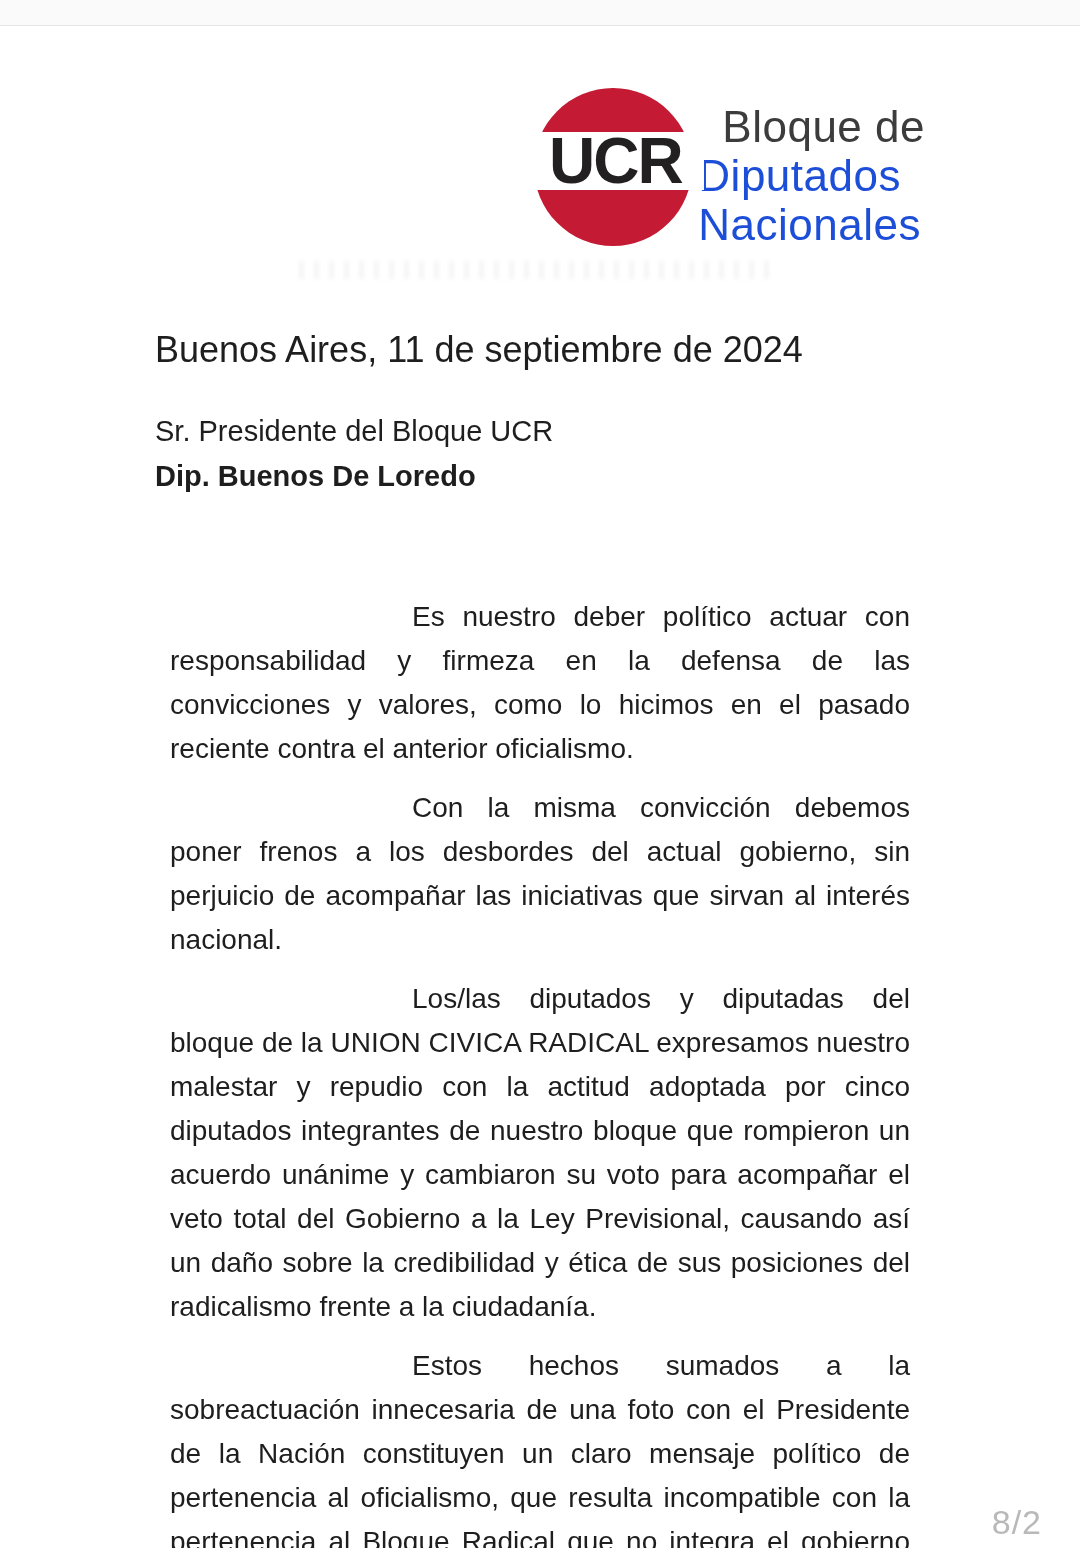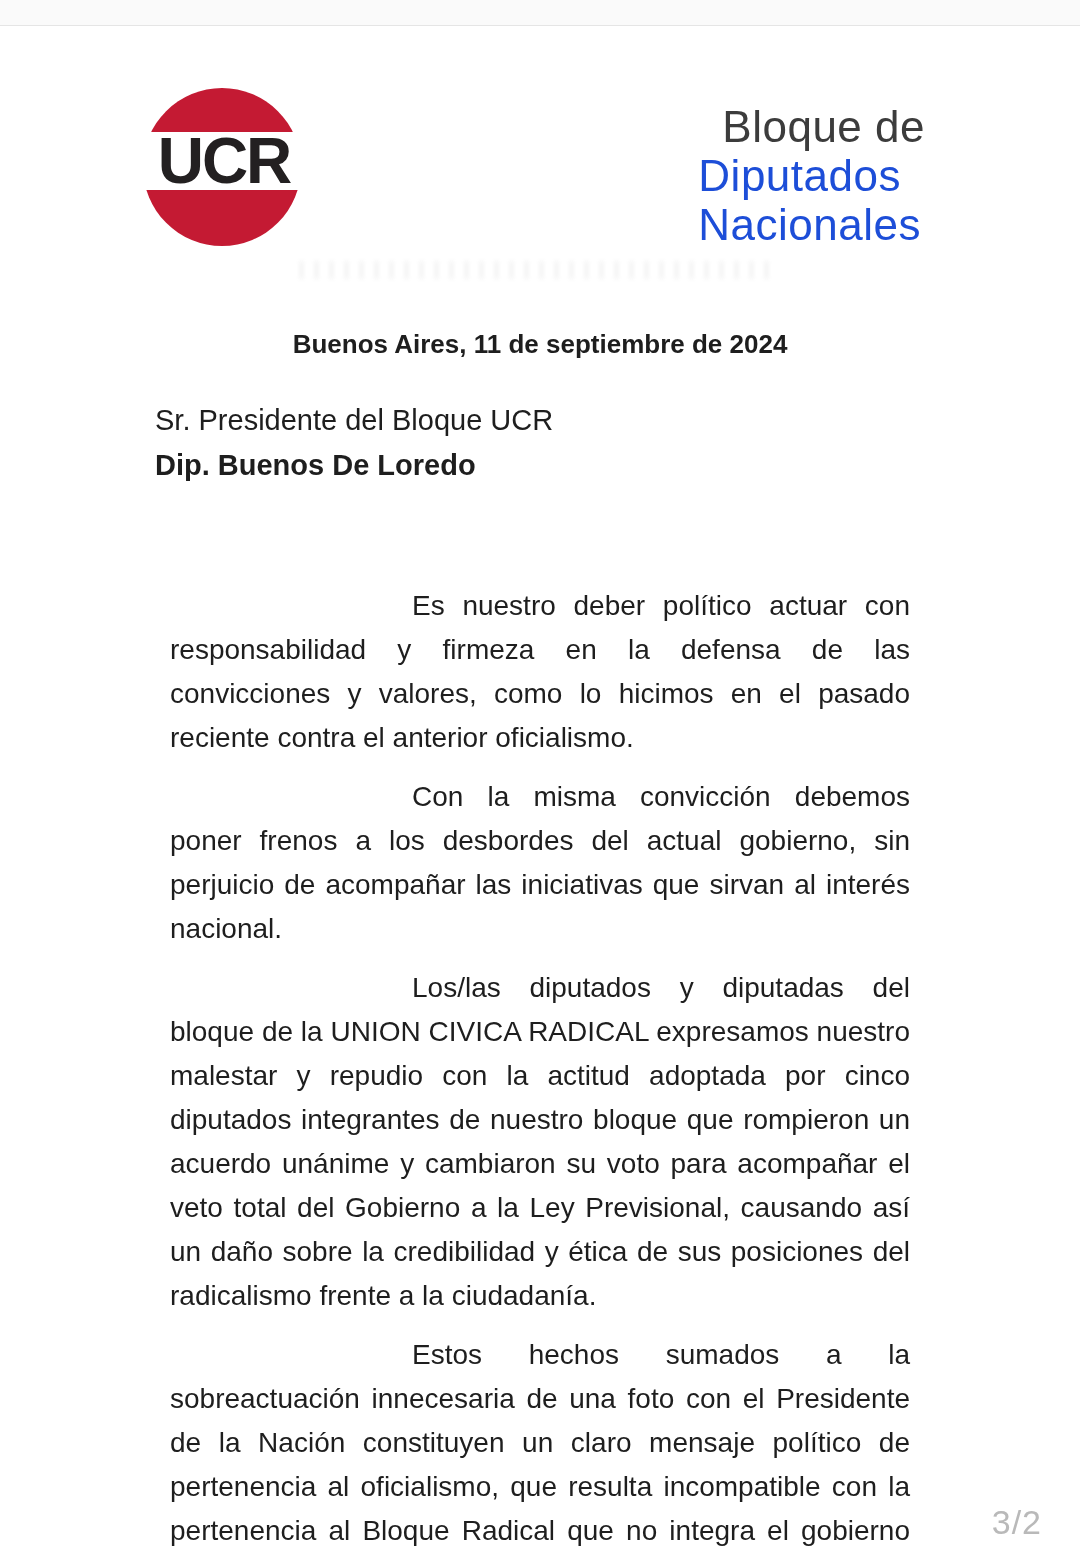--- a/index.html
+++ b/index.html
@@ -26,23 +26,23 @@
     letter-spacing: 1px;
   }
 
   
   .letter { padding: 0 155px; }
 
   
   .letterhead {
     margin-top: 62px;
     display: flex;
-    justify-content: space-between;
+    justify-content: flex-end;
     align-items: flex-start;
-    gap: 22px;
+    gap: 6px;
     margin-left: -12px;
   }
   .ucr-logo { position: relative; width: 158px; height: 158px; flex: 0 0 auto; }
   .ucr-circle { position: absolute; inset: 0; border-radius: 50%; background: #c41a33; }
   .ucr-band {
     position: absolute; left: -8px; right: -12px;
     top: 44px; height: 58px;
     background: #ffffff;
   }
   .ucr-acronym {
@@ -61,23 +61,22 @@
     margin: 12px auto 0;
     width: 480px; height: 18px;
     opacity: 0.14;
     filter: blur(2px);
     background: repeating-linear-gradient(90deg, #8f8f8f 0 3px, transparent 3px 15px);
   }
 
   
   .date-line {
     margin-top: 50px;
-    text-align: center;
-    font-size: 26px;
-    font-weight: bold;
+    text-align: left;
+    font-size: 36px;
   }
   .recipient { margin-top: 38px; font-size: 29px; line-height: 45px; }
   .recipient-name { font-weight: 700; }
 
   .letter-body {
     margin-top: 96px;
     font-size: 28px;
     line-height: 44px;
     text-align: justify;
   }
@@ -115,13 +114,13 @@
 
   <section class="letter-body">
     <p>Es nuestro deber político actuar con responsabilidad y firmeza en la defensa de las convicciones y valores, como lo hicimos en el pasado reciente contra el anterior oficialismo.</p>
     <p>Con la misma convicción debemos poner frenos a los desbordes del actual gobierno, sin perjuicio de acompañar las iniciativas que sirvan al interés nacional.</p>
     <p>Los/las diputados y diputadas del bloque de la UNION CIVICA RADICAL expresamos nuestro malestar y repudio con la actitud adoptada por cinco diputados integrantes de nuestro bloque que rompieron un acuerdo unánime y cambiaron su voto para acompañar el veto total del Gobierno a la Ley Previsional, causando así un daño sobre la credibilidad y ética de sus posiciones del radicalismo frente a la ciudadanía.</p>
     <p class="continued">Estos hechos sumados a la sobreactuación innecesaria de una foto con el Presidente de la Nación constituyen un claro mensaje político de pertenencia al oficialismo, que resulta incompatible con la pertenencia al Bloque Radical que no integra el gobierno actual. Asumimos la responsabilidad de asegurar el</p>
   </section>
 
 </main>
 
-<div class="page-indicator">3/2</div>
+<div class="page-indicator">8/2</div>
 
 </body></html>

